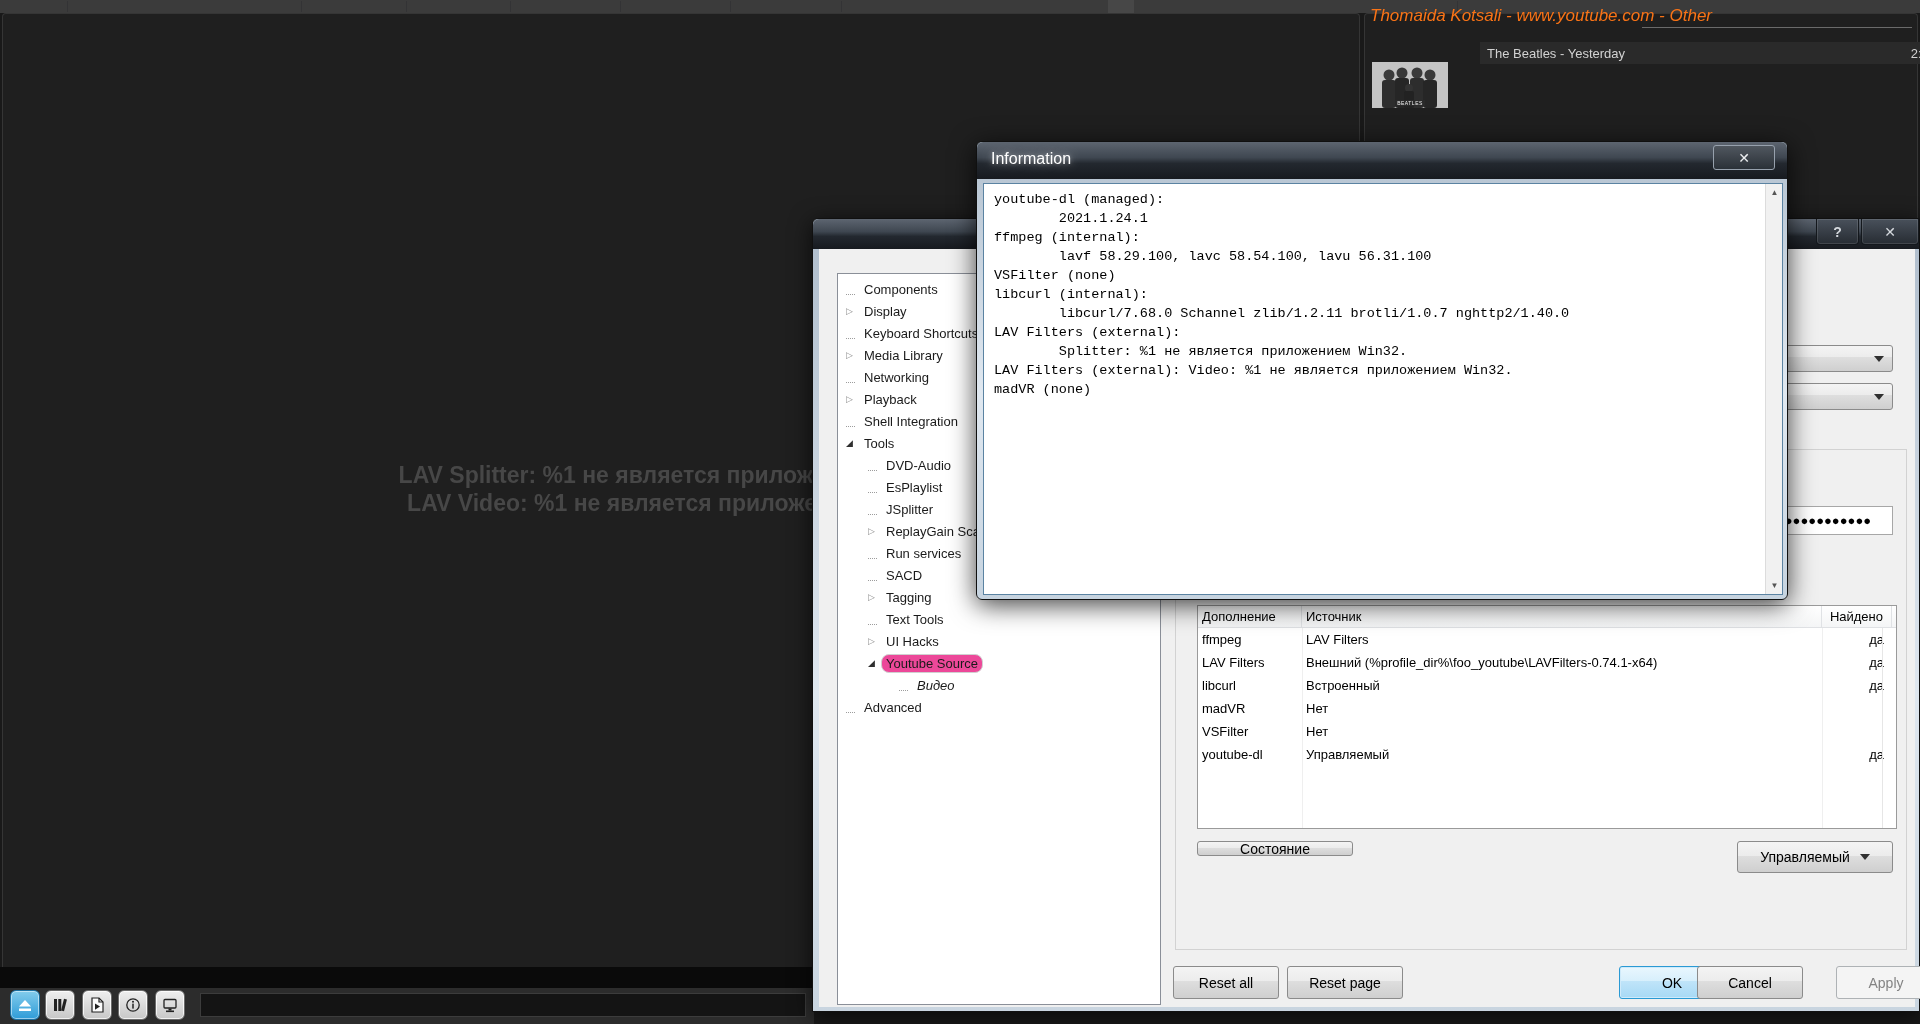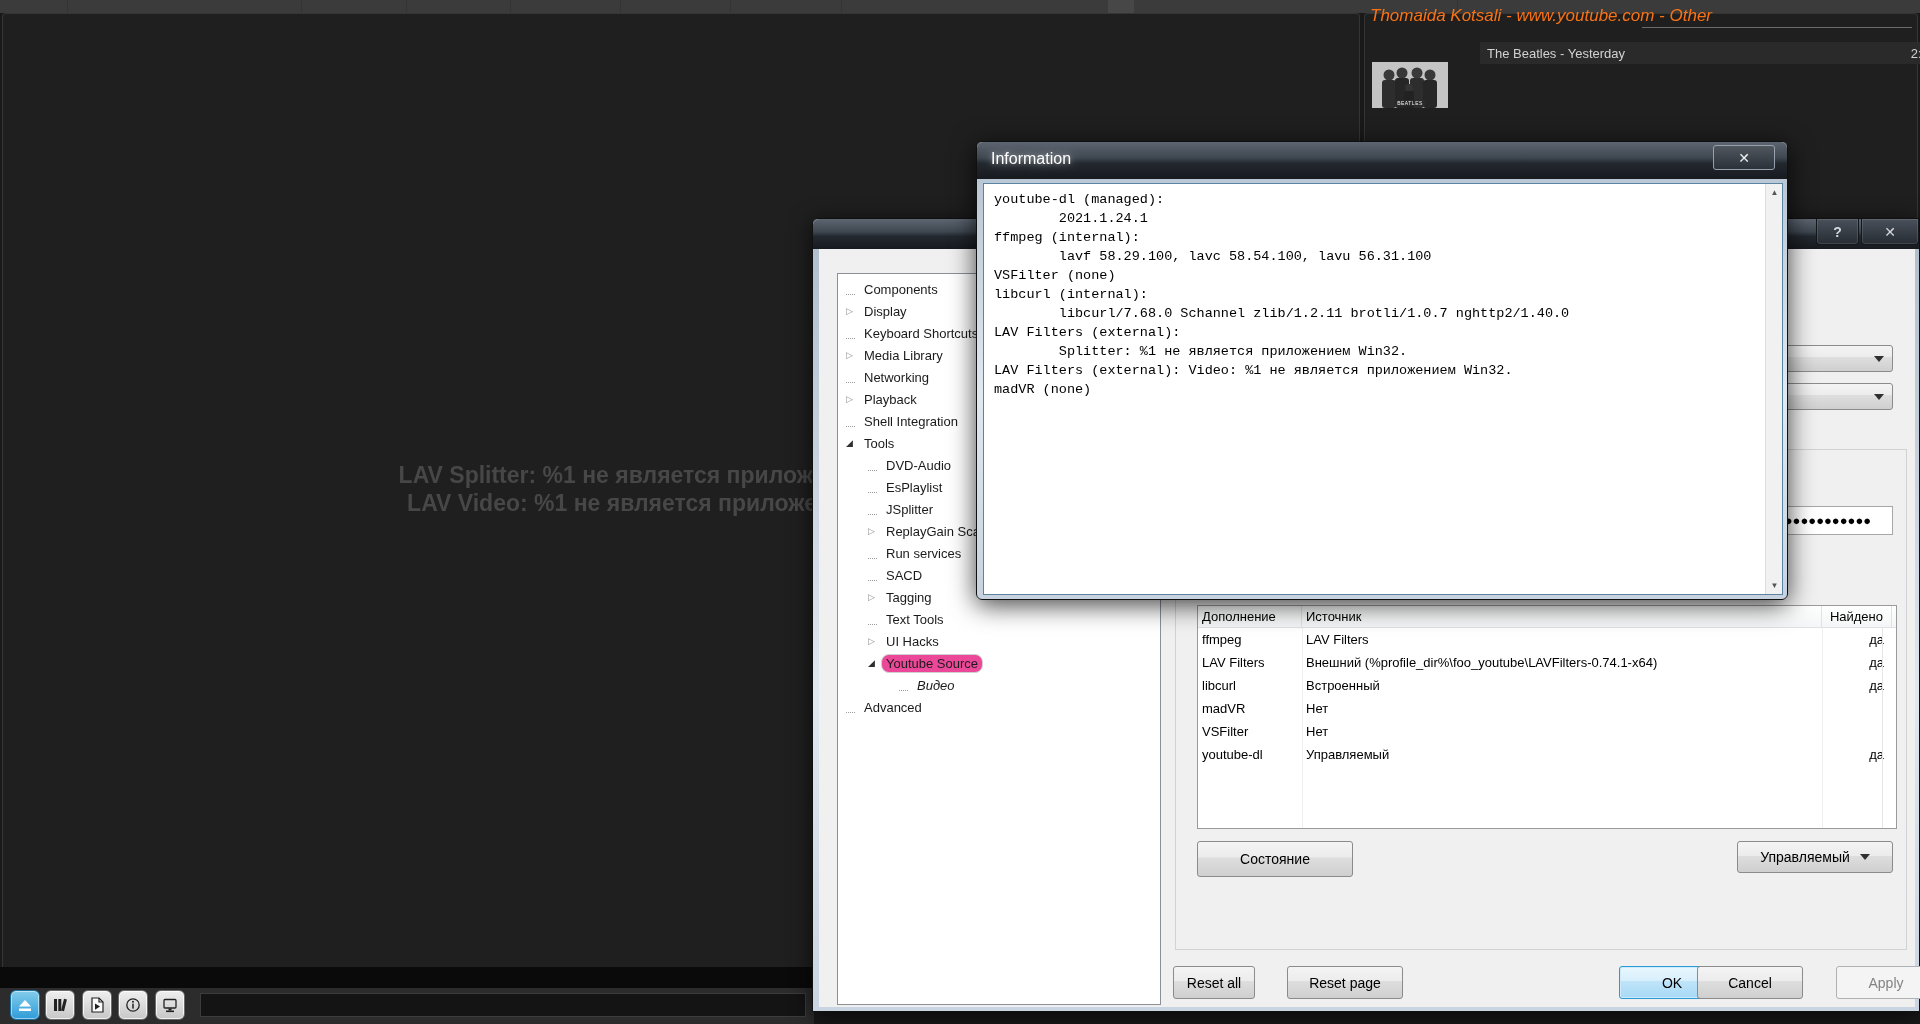--- a/index.html
+++ b/index.html
@@ -71,21 +71,21 @@
          font-size:13px; letter-spacing:0; display:flex; align-items:center; padding-left:6px; overflow:hidden; white-space:nowrap; }
 
   .listview { position:absolute; left:378px; top:356px; width:700px; height:224px; background:#fff; border:1px solid #9a9a9a; font-size:13px; overflow:hidden; }
   .lv-head { display:flex; height:22px; background:linear-gradient(180deg,#ffffff,#f4f5f6); border-bottom:1px solid #dfe1e4; }
   .lv-head .c { display:flex; align-items:center; border-right:1px solid #e0e2e5; padding:0 4px; }
   .lv-row { display:flex; height:23px; }
   .lv-row .c { display:flex; align-items:center; padding:0 4px; overflow:hidden; white-space:nowrap; }
   .c1 { width:104px; flex:none; } .c2 { width:520px; flex:none; } .c3 { width:70px; flex:none; justify-content:flex-end; padding-right:8px !important; }
   .lv-vline { position:absolute; top:22px; bottom:0; width:1px; background:#efefef; }
 
-  .statusbtn { position:absolute; left:378px; top:592px; width:156px; height:36px;text-align:center; }
+  .statusbtn { position:absolute; left:378px; top:592px; width:156px; height:15px;text-align:center; }
   .managedd  { position:absolute; left:918px; top:592px; width:156px; height:32px; gap:10px; }
 
   .fbtn { position:absolute; top:717px; height:33px; }
 
   
   .info { left:976px; top:141px; width:812px; height:459px; z-index:20;
           background:linear-gradient(180deg,#b3c1cf,#e0e8f0 55%,#c6d3df); border:1px solid #101010;
           border-radius:6px; box-shadow:0 5px 26px rgba(0,0,0,.75); }
   .info .titlebar { position:absolute; left:0; top:0; width:100%; height:37px; border-radius:6px 6px 0 0; }
   .info-title { position:absolute; left:14px; top:8px; font-size:16px; color:#fff;
@@ -326,21 +326,21 @@
       <div class="lv-vline" style="left:624px"></div>
       <div class="lv-vline" style="left:684px; background:#e6e6e6"></div>
     </div>
 
     <div class="w7btn statusbtn">Состояние</div>
     <div class="w7btn managedd">
       <span>Управляемый</span>
       <span class="carrow"></span>
     </div>
 
-    <div class="w7btn fbtn" style="left:354px; width:82px">Reset all</div>
+    <div class="w7btn fbtn" style="left:354px; width:106px">Reset all</div>
     <div class="w7btn fbtn" style="left:468px; width:116px">Reset page</div>
     <div class="w7btn fbtn default" style="left:762px; width:106px">OK</div>
     <div class="w7btn fbtn" style="left:878px; width:106px">Cancel</div>
     <div class="w7btn fbtn disabled" style="left:1017px; width:100px">Apply</div>
   </div>
 </div>
 
 <div class="abs info">
   <div class="titlebar"></div>
   <div class="info-title">Information</div>

